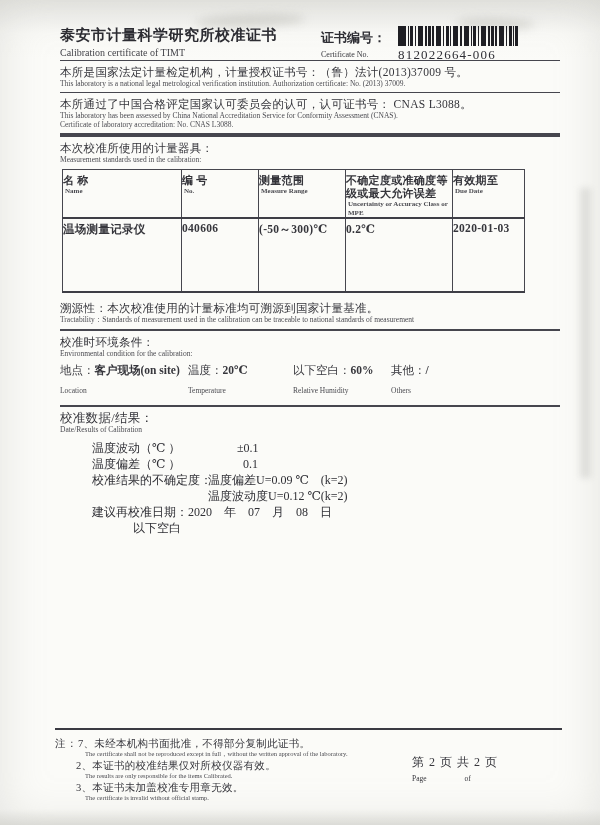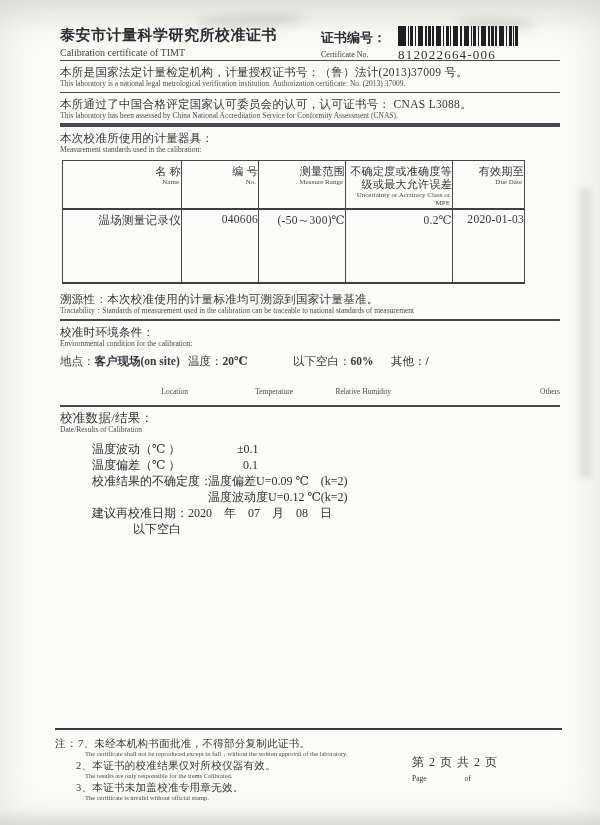--- a/index.html
+++ b/index.html
@@ -40,33 +40,33 @@
   .hr.thick { border-top-width:2px; }
 
   .stmt { padding-top:4px; padding-bottom:3px; }
   .cn { font-size:11.5px; line-height:14px; color:#34343a; letter-spacing:.3px; }
   .en { font-size:7.5px; line-height:9.5px; color:#4a4a50; }
 
   
   .std-head { padding-top:4px; }
   table.std { border-collapse:collapse; table-layout:fixed; width:462px; margin-left:2px; margin-top:5px; }
   table.std col.c1{width:119px;} table.std col.c2{width:77px;} table.std col.c3{width:87px;} table.std col.c4{width:107px;} table.std col.c5{width:72px;}
-  table.std th, table.std td { border:1px solid #46464e; text-align:right; vertical-align:top; font-weight:normal;margin-left:26px; }
+  table.std th, table.std td { border:1px solid #46464e; text-align:left; vertical-align:top; font-weight:bold;margin-left:26px; }
   table.std thead th { height:48px; padding-top:4px; border-bottom:2px solid #3e3e46; }
   table.std thead .cn { font-size:11px; line-height:13px; }
   table.std thead .en { font-size:7px; line-height:8.5px; padding:0 2px; }
   table.std tbody td { height:74px; border-top:none; padding-top:3px; font-size:11.5px; letter-spacing:.3px; }
   table.std { border-bottom:2px solid #3e3e46; }
 
   .trace { padding-top:8px; padding-bottom:4px; }
 
   .env-items { display:flex; margin-top:5px; }
   .env-item .cnv { font-size:11.5px; line-height:14px; white-space:nowrap; }
   .env-item .env-val { font-weight:bold; }
-  .env-item .en { margin-top:19px;text-align:right; }
+  .env-item .en { margin-top:9px; }
   .env-i1 { width:128px; } .env-i2 { width:105px; } .env-i3 { width:98px; } .env-i4 { flex:1; }
   .env-gap { height:6px; }
 
   .res-head { padding-top:4px; }
   .res-block { margin-left:32px; margin-top:6px; font-size:12px; color:#2f2f35; }
   .res-row { display:flex; line-height:16px; white-space:nowrap; }
   .res-lab { width:48px; }
   .res-unit { width:97px; }
   .res-ulab { width:116px; }
   .res-end { margin-left:41px; line-height:16px; }
@@ -116,20 +116,21 @@
 
     <div class="stmt">
       <div class="cn">本所是国家法定计量检定机构，计量授权证书号：（鲁）法计(2013)37009 号。</div>
       <div class="en">This laboratory is a national legal metrological verification institution. Authorization certificate: No. (2013) 37009.</div>
     </div>
     <div class="hr"></div>
 
     <div class="stmt">
       <div class="cn">本所通过了中国合格评定国家认可委员会的认可，认可证书号： CNAS L3088。</div>
       <div class="en">This laboratory has been assessed by China National Accreditation Service for Conformity Assessment (CNAS).</div>
+      <div class="en">Certificate of laboratory accreditation: No. CNAS L3088.</div>
     </div>
     <div class="hr thick"></div>
 
     <div class="hr thick"></div>
 
     <div class="std-head">
       <div class="cn">本次校准所使用的计量器具：</div>
       <div class="en">Measurement standards used in the calibration:</div>
     </div>
 

